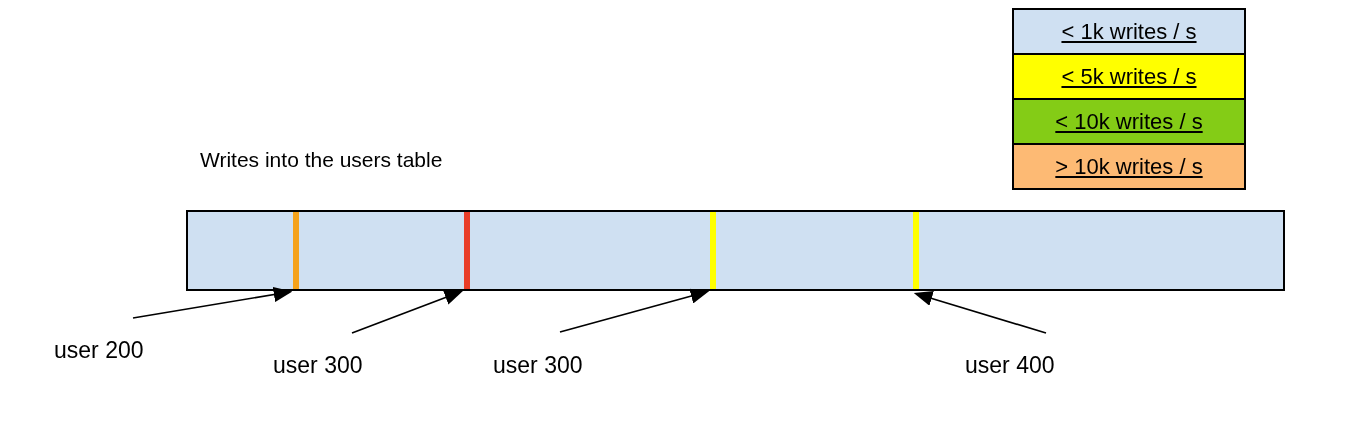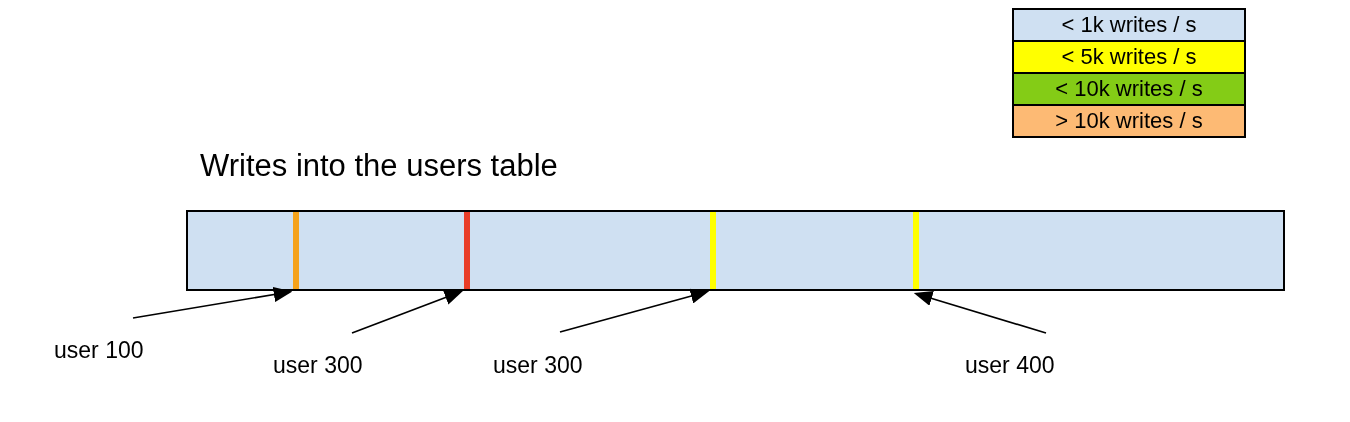--- a/index.html
+++ b/index.html
@@ -12,21 +12,21 @@
     position: relative;
     width: 1350px;
     height: 422px;
     background: #ffffff;
     overflow: hidden;
   }
   .diagram-title {
     position: absolute;
     left: 200px;
     top: 148px;
-    font-size: 31px;
+    font-size: 21px;
     color: #000000;
     white-space: nowrap;
   }
   .writes-bar {
     position: absolute;
     left: 186px;
     top: 210px;
     width: 1099px;
     height: 81px;
     border: 2px solid #000000;
@@ -38,30 +38,31 @@
     width: 6px;
     height: 100%;
   }
   .legend {
     position: absolute;
     left: 1012px;
     top: 8px;
     width: 234px;
   }
   .legend-row {
-    height: 34px;
+    height: 47px;
     border: 2px solid #000000;
     box-sizing: border-box;
     margin-top: -2px;
     display: flex;
     align-items: center;
     justify-content: center;
     font-size: 22px;
     color: #000000;
     white-space: nowrap;
+    text-decoration: underline;
   }
   .legend-row:first-child { margin-top: 0; }
   .user-label {
     position: absolute;
     font-size: 23px;
     color: #000000;
     white-space: nowrap;
   }
   .arrows {
     position: absolute;
@@ -84,21 +85,21 @@
     <div class="marker" style="background: rgb(255, 255, 0); left: 66.2%;"></div>
   </div>
 
   <div class="legend">
     <div class="legend-row" style="background: rgb(207, 224, 242);">&lt; 1k writes / s</div>
     <div class="legend-row" style="background: rgb(255, 255, 0); text-align: center;">&lt; 5k writes / s</div>
     <div class="legend-row" style="background: #84cc16;">&lt; 10k writes / s</div>
     <div class="legend-row" style="background: #fdba74;">&gt; 10k writes / s</div>
   </div>
 
-  <div class="user-label" style="left:54px;  top:337px;">user 100</div>
+  <div class="user-label" style="left:54px;  top:337px;">user 200</div>
   <div class="user-label" style="left:273px; top:352px;">user 300</div>
   <div class="user-label" style="left:493px; top:352px;">user 300</div>
   <div class="user-label" style="left:965px; top:352px;">user 400</div>
 
   <svg class="arrows" width="1350" height="422">
     <defs>
       <marker id="arrowhead" markerWidth="11" markerHeight="9" refX="9" refY="4.5" orient="auto">
         <path d="M0,0 L11,4.5 L0,9 z" fill="#000000"></path>
       </marker>
     </defs>

